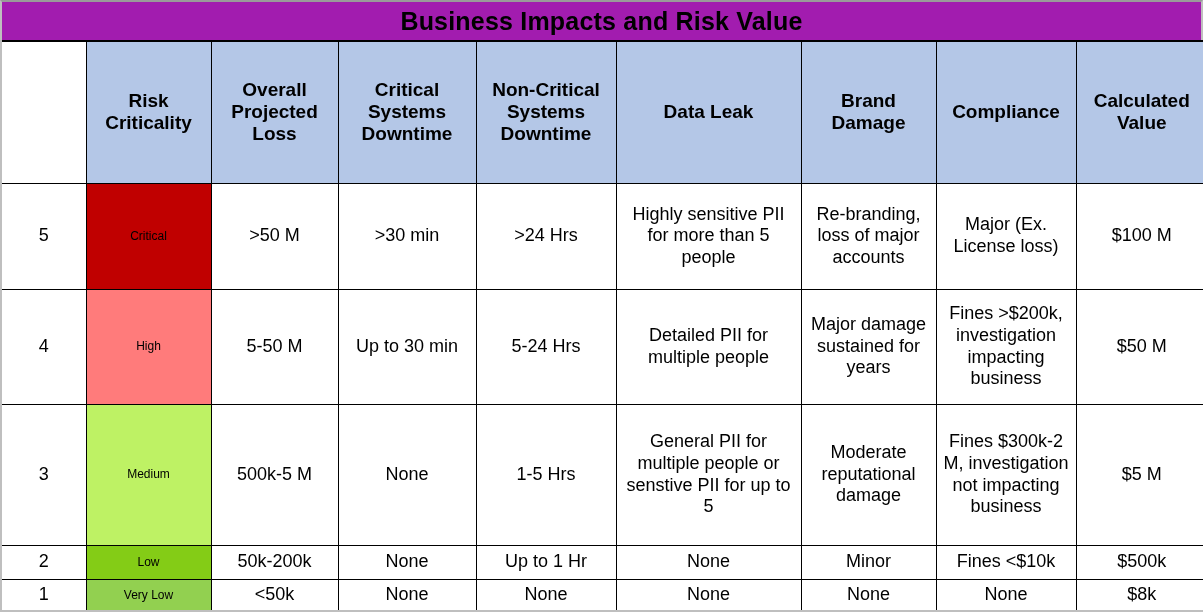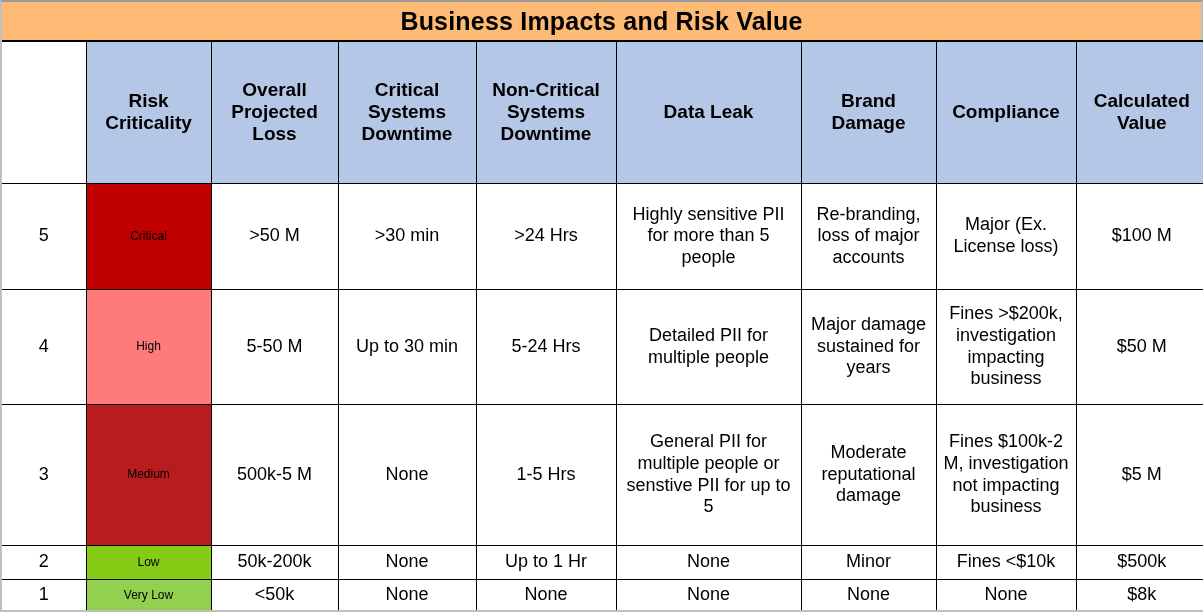--- a/index.html
+++ b/index.html
@@ -22,21 +22,21 @@
   }
   .title-bar {
     height: 40px;
     box-sizing: border-box;
     border-top: 2px solid #9a9a9a;
     border-left: 2px solid #bfbfbf;
     border-right: 2px solid #bfbfbf;
     display: flex;
     align-items: center;
     justify-content: center;
-    background: #fdba74;
+    background: #a21caf;
   }
   .title-text {
     font-size: 25px;
     font-weight: bold;
     color: #000000;
     letter-spacing: 0.2px;
     line-height: 1;
   }
   table.risk-table {
     border-collapse: collapse;
@@ -131,27 +131,27 @@
         <td>Up to 30 min</td>
         <td>5-24 Hrs</td>
         <td>Detailed PII for multiple people</td>
         <td>Major damage sustained for years</td>
         <td>Fines &gt;$200k, investigation impacting business</td>
         <td class="last-col">$50 M</td>
       </tr>
 
       <tr class="r3">
         <td class="idx">3</td>
-        <td class="crit-cell" style="background:#b91c1c">Medium</td>
+        <td class="crit-cell" style="background:#bef264">Medium</td>
         <td>500k-5 M</td>
         <td>None</td>
         <td>1-5 Hrs</td>
         <td>General PII for multiple people or senstive PII for up to 5</td>
         <td>Moderate reputational damage</td>
-        <td>Fines $100k-2 M, investigation not impacting business</td>
+        <td>Fines $300k-2 M, investigation not impacting business</td>
         <td class="last-col">$5 M</td>
       </tr>
 
       <tr class="r2">
         <td class="idx">2</td>
         <td class="crit-cell" style="background:#84cc16">Low</td>
         <td>50k-200k</td>
         <td>None</td>
         <td>Up to 1 Hr</td>
         <td>None</td>

